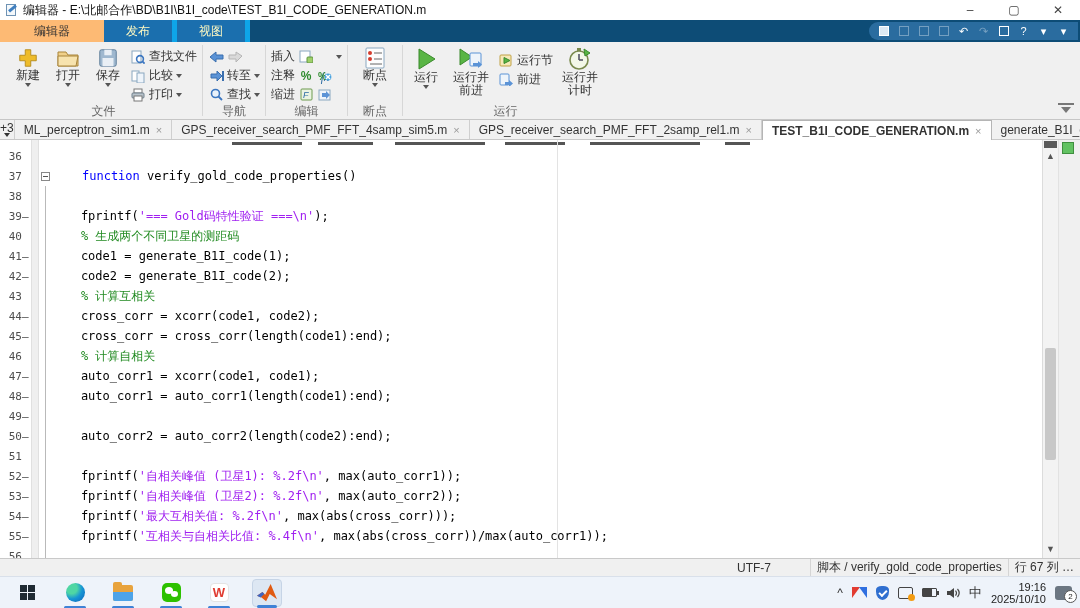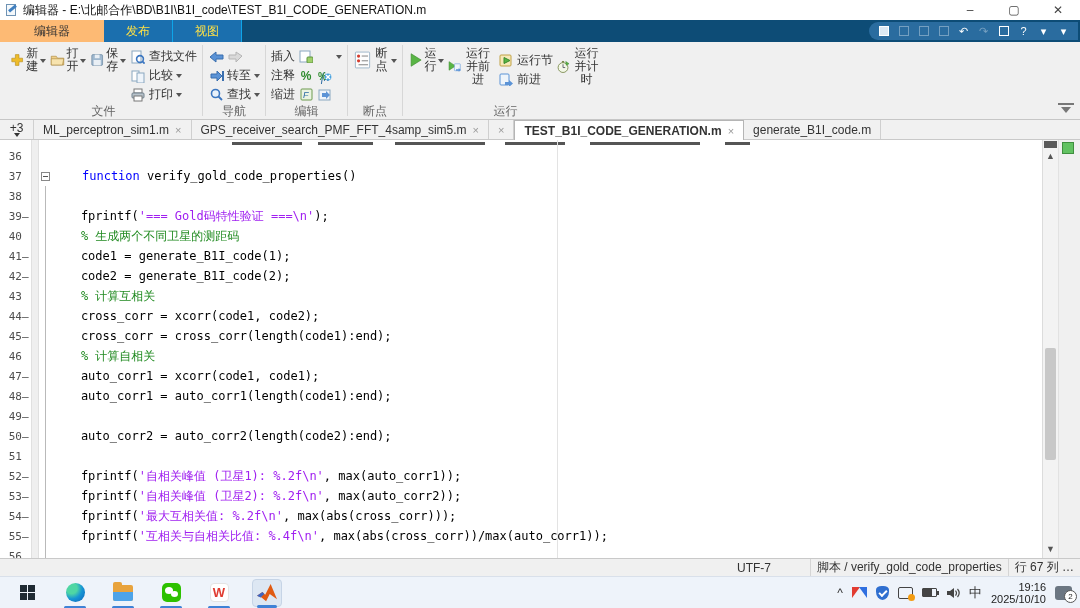--- a/index.html
+++ b/index.html
@@ -10,35 +10,35 @@
   .titlebar { height:20px; background:#ffffff; display:flex; align-items:center; padding-left:5px; font-size:12px; color:#111; flex:0 0 auto; }
   .doc-icon { width:13px; height:13px; margin-right:5px; position:relative; }
   .doc-icon .page { position:absolute; left:1px; top:0; width:10px; height:12px; background:#f4f8fb; border:1px solid #6f93b4; }
   .doc-icon .pencil { position:absolute; left:3px; top:3px; width:9px; height:3px; background:#3f7fc0; transform:rotate(-40deg); }
   .title-text { white-space:nowrap; }
   .win-controls { margin-left:auto; display:flex; height:100%; }
   .win-btn { width:44px; height:100%; display:flex; align-items:center; justify-content:center; font-size:12px; color:#444; }
 
   
   .ribbon-tabs { height:22px; background:#0d4c76; display:flex; align-items:stretch; flex:0 0 auto; position:relative; }
-  .rtab { display:flex; align-items:center; justify-content:center; font-size:12px; padding:6px 22px; color:#fde047; background:#1b6fae; border-right:1px solid #0ea5e9; }
+  .rtab { display:flex; align-items:center; justify-content:center; font-size:12px; padding:6px 22px; color:#fef9c3; background:#1b6fae; border-right:5px solid #0ea5e9; }
   .rtab.active { background:#fdba74; color:#333; padding:0 34px; border-right:none; }
   .qa-bar { position:absolute; right:2px; top:2px; height:18px; display:flex; align-items:center; gap:7px; padding:0 8px; background:#2a6c9f; border-radius:9px 0 0 9px; }
   .qa-ic { width:13px; height:13px; display:flex; align-items:center; justify-content:center; color:#ffffff; font-size:11px; line-height:1; }
   .qa-ic.disabled { opacity:0.35; }
   .qa-sq { width:10px; height:10px; border:1px solid #fff; background:transparent; }
   .qa-sq.fill { background:#dce9f4; }
 
   
   .ribbon { height:78px; background:#f0f0f0; border-bottom:1px solid #c6c6c6; display:flex; align-items:stretch; padding-left:6px; flex:0 0 auto; position:relative; font-size:12px; color:#333; }
   .rsec { display:flex; flex-direction:column; padding:2px 4px 0 4px; }
   .rsec-body { flex:1; display:flex; align-items:flex-start; gap:4px; }
   .rsec-label { height:16px; text-align:center; font-size:12px; color:#666; }
   .vsep { width:1px; background:#d7d7d7; margin:3px 1px; }
-  .bigbtn { width:36px; display:flex; align-items:center; padding-top:3px; gap:0; }
+  .bigbtn { width:36px; display:flex; flex-direction:column; align-items:center; padding-top:3px; gap:0; }
   .bigbtn .cap { font-size:12px; color:#333; line-height:13px; text-align:center; }
   .dd { width:0; height:0; border-left:3px solid transparent; border-right:3px solid transparent; border-top:4px solid #555; margin-top:1px; }
   .smallcol { display:flex; flex-direction:column; gap:2px; padding-top:4px; }
   .smallbtn { display:flex; align-items:center; gap:3px; height:17px; white-space:nowrap; }
   .mini { width:16px; height:15px; display:flex; align-items:center; justify-content:center; }
   .collapse-ribbon { position:absolute; right:6px; bottom:4px; width:16px; height:12px; }
   .collapse-ribbon .bar { height:2px; background:#777; margin-bottom:2px; }
   .collapse-ribbon .tri { width:0; height:0; margin:0 auto; border-left:5px solid transparent; border-right:5px solid transparent; border-top:6px solid #777; }
 
   
@@ -398,20 +398,21 @@
     <div id="dtabs" style="display:flex;align-items:stretch;">
         <div class="dtab">
           <span>ML_perceptron_sim1.m</span>
           <span class="x">×</span>
         </div>
         <div class="dtab">
           <span>GPS_receiver_search_PMF_FFT_4samp_sim5.m</span>
           <span class="x">×</span>
         </div>
         <div class="dtab">
+          <span>GPS_receiver_search_PMF_FFT_2samp_rel1.m</span>
           <span class="x">×</span>
         </div>
         <div class="dtab active">
           <span>TEST_B1I_CODE_GENERATION.m</span>
           <span class="x">×</span>
         </div>
         <div class="dtab">
           <span>generate_B1I_code.m</span>
         </div>
       </div>

